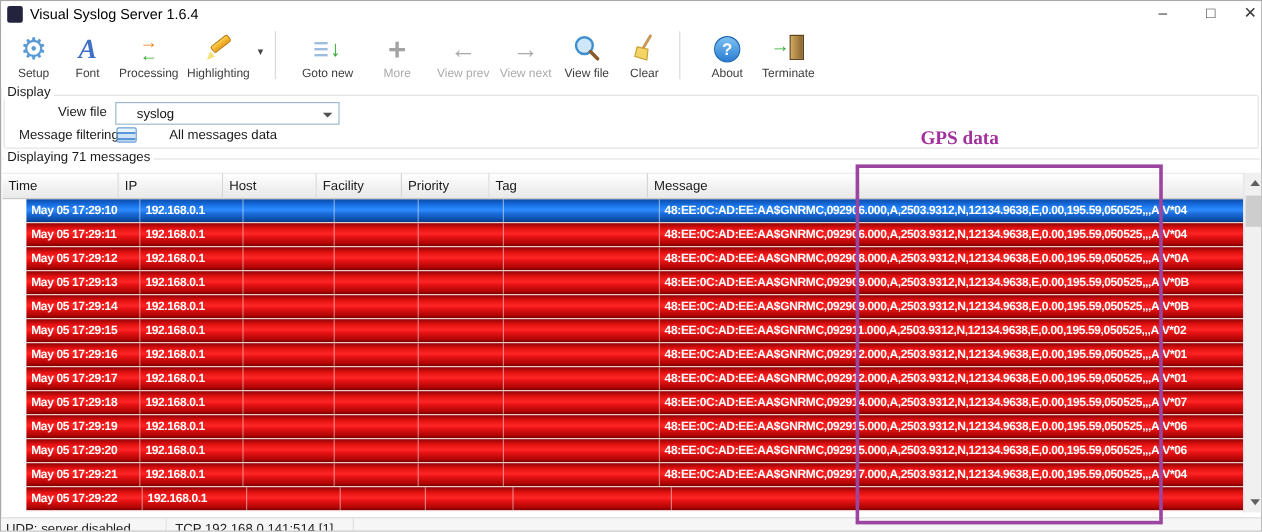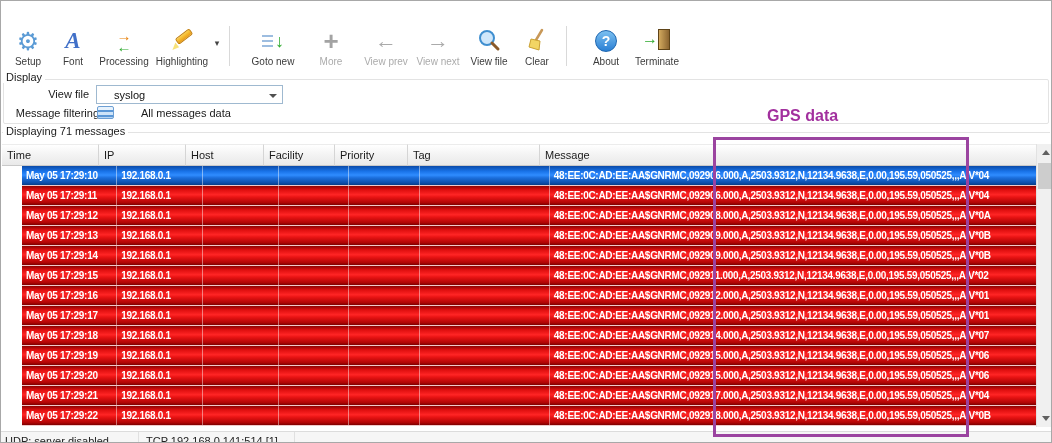--- a/index.html
+++ b/index.html
@@ -111,29 +111,36 @@
   
   .statusbar { position:absolute; left:0; right:0; top:430px; height:16px;
                background:#f6f6f6; border-top:1px solid #dcdcdc; font-size:11px; color:#222; }
   .sb-sec { position:absolute; top:0; height:16px; padding:3px 0 0 4px;
             border-right:1px solid #e0e0e0; overflow:hidden; white-space:nowrap; }
   .sec-udp { left:0; width:138px; }
   .sec-tcp { left:138px; width:156px; padding-left:7px; }
   .sec-fill { left:294px; right:0; border-right:none; }
   
   .gps-label { position:absolute; left:766px; top:106px; font-size:16px; font-weight:bold;
-               color:#a2309e; z-index:60; }
+               color:#a2309e; z-index:60;font-family:Liberation Serif, serif; }
   .gps-box { position:absolute; left:712px; top:136px; width:256px; height:300px;
              border:3px solid #9b44a0; z-index:55; pointer-events:none; }
 </style>
 </head>
 <body>
 
 <div class="window">
 
+  <div class="titlebar">
+    <div class="app-icon"></div>
+    <div class="title-text">Visual Syslog Server 1.6.4</div>
+    <div class="winbtn wb-min">–</div>
+    <div class="winbtn wb-max">□</div>
+    <div class="winbtn wb-close">✕</div>
+  </div>
 
   <div class="toolbar">
     <div class="tbtn w-setup">
       <span class="ticon gear">⚙</span>
       <span class="tlabel">Setup</span>
     </div>
     <div class="tbtn w-font">
       <span class="ticon fonticon">A</span>
       <span class="tlabel">Font</span>
     </div>
@@ -357,21 +364,20 @@
       <div class="cell c-msg">48:EE:0C:AD:EE:AA$GNRMC,092917.000,A,2503.9312,N,12134.9638,E,0.00,195.59,050525,,,A,V*04</div>
     </div>
 
     <div class="trow">
       <div class="cell c-time">May 05 17:29:22</div>
       <div class="cell c-ip">192.168.0.1</div>
       <div class="cell c-host"></div>
       <div class="cell c-fac"></div>
       <div class="cell c-pri"></div>
       <div class="cell c-tag"></div>
-      <div class="cell c-msg">48:EE:0C:AD:EE:AA$GNRMC,092918.000,A,2503.9312,N,12134.9638,E,0.00,195.59,050525,,,A,V*0B</div>
     </div>
   </div>
 
   <div class="vscroll">
     <div class="sb-btn sb-up">
         <span class="tri-up"></span>
       </div>
     <div class="sb-thumb"></div>
     <div class="sb-btn sb-down">
         <span class="tri-down"></span>

